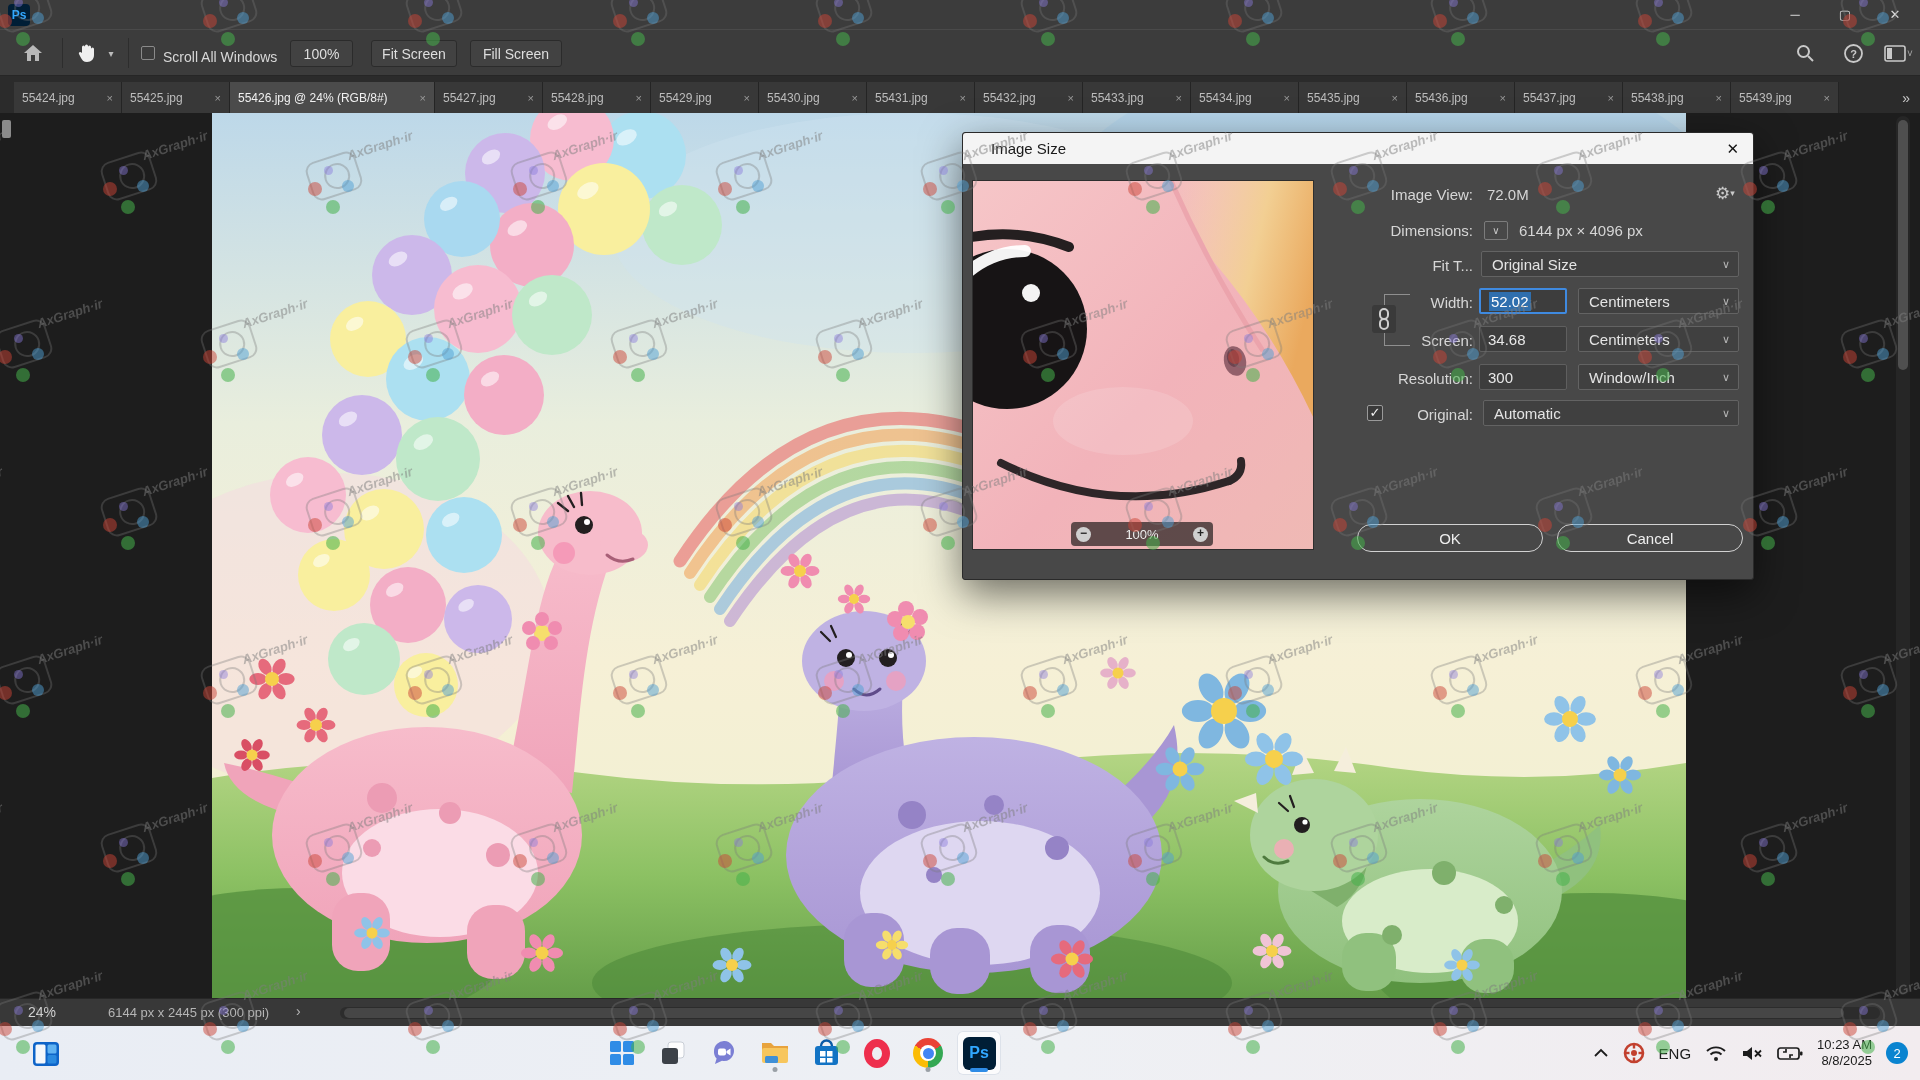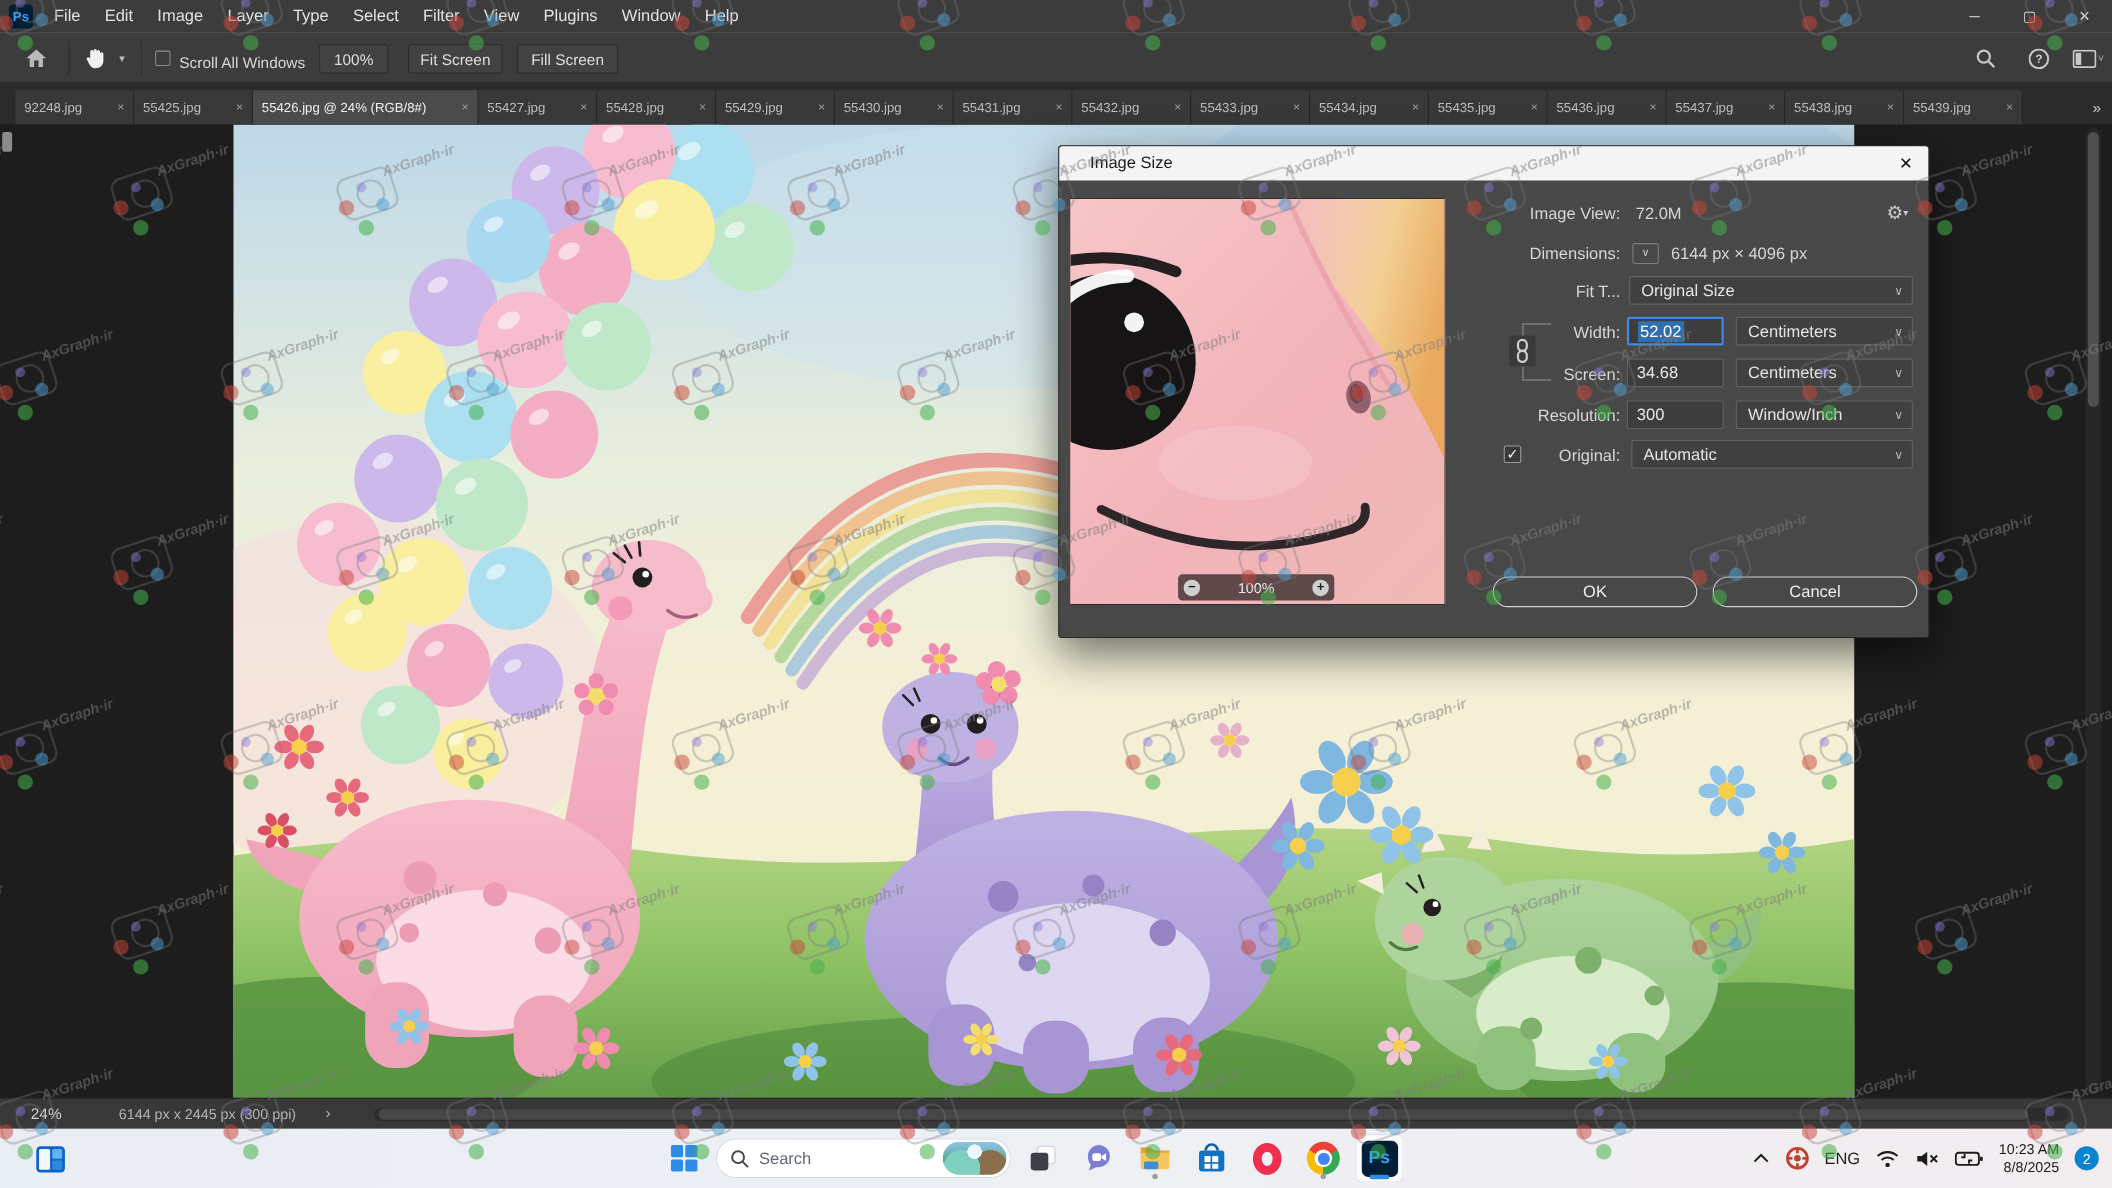--- a/index.html
+++ b/index.html
@@ -128,33 +128,20 @@
     border:2px solid rgba(120,120,120,.34); border-radius:50%; }
   .wm .txt { position:absolute; left:66px; top:10px; transform:rotate(-18deg);
     font-size:13px; font-style:italic; font-weight:bold; color:rgba(125,125,125,.5); }
   .wm .dot { position:absolute; border-radius:50%; }
 </style>
 </head>
 <body>
 
 <div class="abs" id="menubar">
   <div id="ps-logo">Ps</div>
-  <div id="menu-items" style="display:flex;">
-      <div class="menu-item">File</div>
-      <div class="menu-item">Edit</div>
-      <div class="menu-item">Image</div>
-      <div class="menu-item">Layer</div>
-      <div class="menu-item">Type</div>
-      <div class="menu-item">Select</div>
-      <div class="menu-item">Filter</div>
-      <div class="menu-item">View</div>
-      <div class="menu-item">Plugins</div>
-      <div class="menu-item">Window</div>
-      <div class="menu-item">Help</div>
-    </div>
   <div id="win-controls">
     <div class="win-btn">─</div>
     <div class="win-btn">▢</div>
     <div class="win-btn">✕</div>
   </div>
 </div>
 
 <div class="abs" id="optionsbar">
   <div class="icon-btn" style="left:18px;">
     <svg width="20" height="18" viewBox="0 0 20 18">
@@ -190,21 +177,21 @@
     <svg width="22" height="17" viewBox="0 0 22 17">
         <rect x="1" y="1" width="20" height="15" rx="2" fill="none" stroke="#c9c9c9" stroke-width="1.6"></rect>
         <rect x="3" y="3" width="5" height="11" fill="#c9c9c9"></rect>
       </svg>
   </div>
   <div class="icon-btn" style="left:1902px;width:16px;color:#a8a8a8;font-size:10px;">˅</div>
 </div>
 
 <div class="abs" id="tabbar">
     <div class="tab" style="width: 108px;">
-      <span style="overflow: hidden; text-overflow: ellipsis;">92248.jpg</span>
+      <span style="overflow: hidden; text-overflow: ellipsis;">55424.jpg</span>
       <span class="close">×</span>
     </div>
     <div class="tab" style="width: 108px;">
       <span style="overflow: hidden; text-overflow: ellipsis;">55425.jpg</span>
       <span class="close">×</span>
     </div>
     <div class="tab active" style="width: 205px;">
       <span style="overflow: hidden; text-overflow: ellipsis;">55426.jpg @ 24% (RGB/8#)</span>
       <span class="close">×</span>
     </div>
@@ -718,28 +705,20 @@
   </div>
   <div id="tb-center">
     <div class="tb-btn">
       <svg width="26" height="26" viewBox="0 0 26 26">
           <rect x="1" y="1" width="11" height="11" rx="1.5" fill="#2f8ce6"></rect>
           <rect x="14" y="1" width="11" height="11" rx="1.5" fill="#2f8ce6"></rect>
           <rect x="1" y="14" width="11" height="11" rx="1.5" fill="#2f8ce6"></rect>
           <rect x="14" y="14" width="11" height="11" rx="1.5" fill="#2f8ce6"></rect>
         </svg>
     </div>
-    <div id="search-pill">
-      <svg width="17" height="17" viewBox="0 0 17 17">
-          <circle cx="7" cy="7" r="5.4" fill="none" stroke="#45484d" stroke-width="1.8"></circle>
-          <line x1="11" y1="11" x2="16" y2="16" stroke="#45484d" stroke-width="1.8"></line>
-        </svg>
-      <span>Search</span>
-      <div id="search-thumb"></div>
-    </div>
     <div class="tb-btn">
       <svg width="28" height="28" viewBox="0 0 28 28">
           <rect x="9" y="3" width="16" height="16" rx="3" fill="#fdfdfd" stroke="#c9ced6"></rect>
           <rect x="3" y="9" width="16" height="16" rx="3" fill="#3c4148"></rect>
         </svg>
     </div>
     <div class="tb-btn">
       <svg width="28" height="28" viewBox="0 0 28 28">
           <path d="M4,12 a10,10 0 1 1 8,9.8 L5,25 l1.6,-5.4 A10,10 0 0 1 4,12 Z" fill="#7b7fd4"></path>
           <rect x="8" y="9.5" width="8" height="7" rx="2" fill="#fff"></rect>

